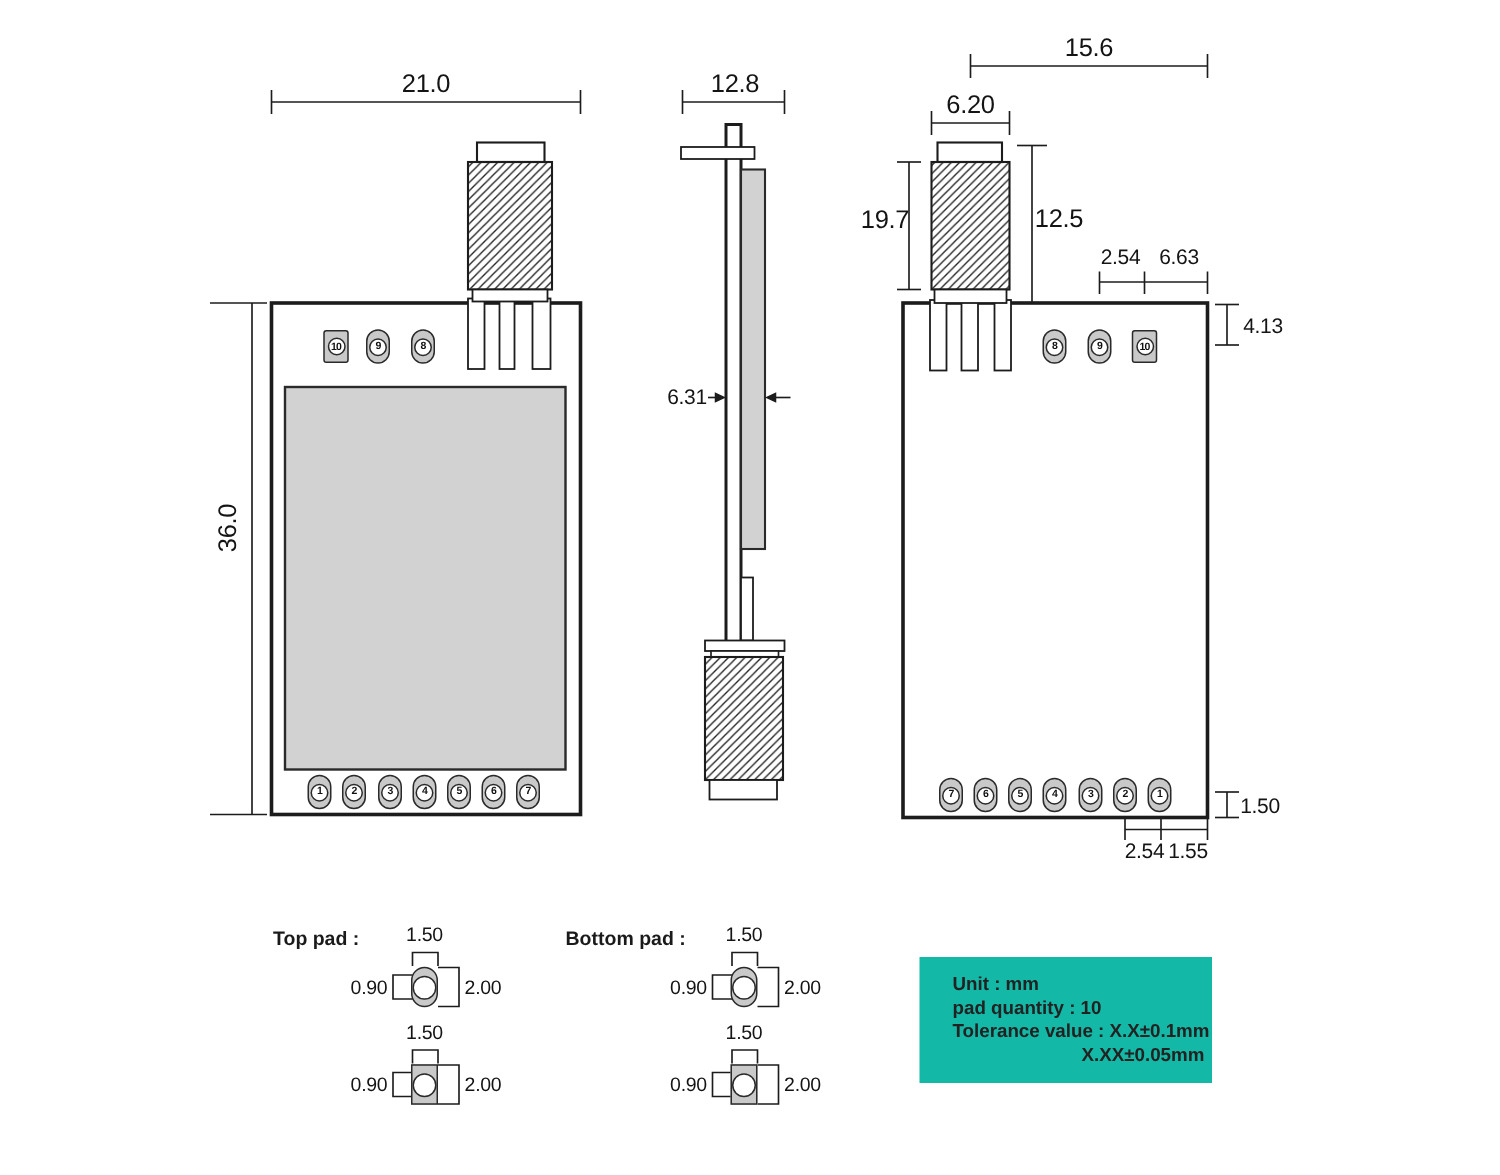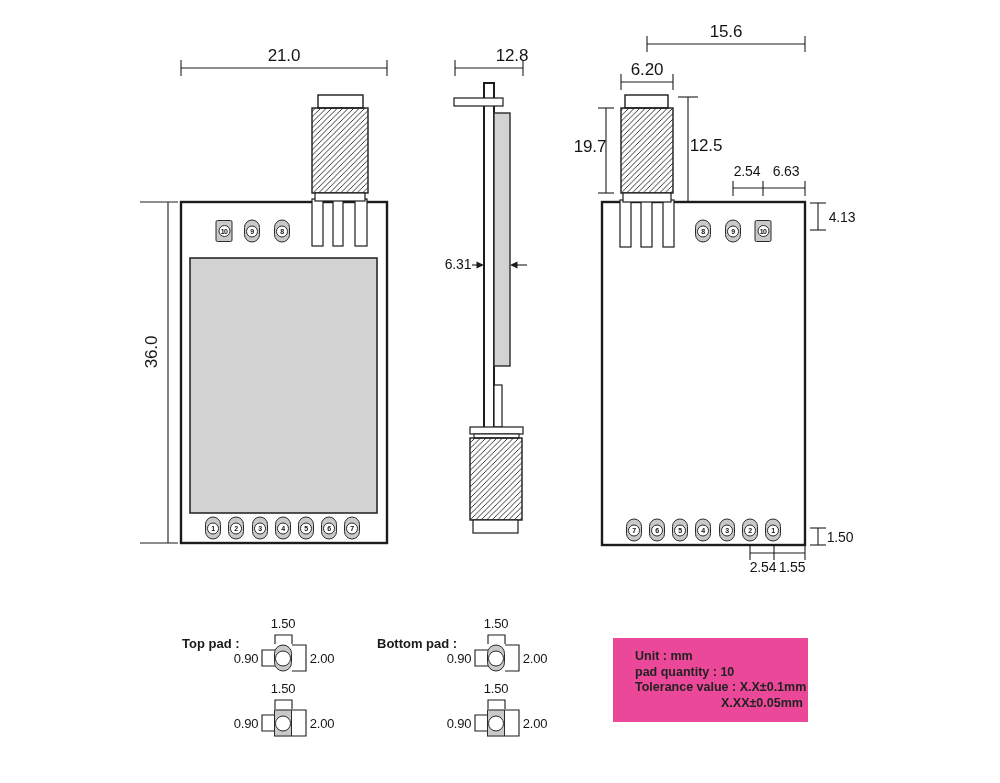--- a/index.html
+++ b/index.html
@@ -4,32 +4,32 @@
 <style>
   html,body{margin:0;padding:0;background:#fff;}
   #canvas{position:relative;width:1000px;height:783px;background:#fff;
           font-family:"Liberation Sans",sans-serif;color:#111;overflow:hidden;}
   #linework{position:absolute;left:0;top:0;}
   .lbl{position:absolute;transform:translate(-50%,-50%);font-size:14px;font-weight:400;
        white-space:nowrap;color:#141414;letter-spacing:-0.2px;}
   .lbl.big{font-size:17px;}
   .lbl.rot{transform:translate(-50%,-50%) rotate(-90deg);}
   .lbl.small{font-size:13px;}
-  .sec-label{position:absolute;font-size:13px;font-weight:700;white-space:nowrap;color:#1a1a1a;margin-top:18px;}
+  .sec-label{position:absolute;font-size:13px;font-weight:700;white-space:nowrap;color:#1a1a1a;}
   .pad{position:absolute;transform:translate(-50%,-50%);background:#c9c9c9;
        border:1.4px solid #2a2a2a;border-radius:8px;width:16px;height:23px;
        display:flex;align-items:center;justify-content:center;box-sizing:border-box;}
   .pad.square{border-radius:2px;width:17px;height:22px;}
   .pad .hole{width:12px;height:12px;background:#fff;border:1.1px solid #2a2a2a;border-radius:50%;
        display:flex;align-items:center;justify-content:center;box-sizing:border-box;
        font-size:7px;font-weight:700;color:#111;letter-spacing:-0.6px;line-height:1;}
   .pad.detail{width:18px;height:27px;border-radius:9px;}
   .pad.detail.square{border-radius:0;width:18px;height:27px;}
   .pad.detail .hole{width:16px;height:16px;border-width:1.4px;}
-  .note-box{position:absolute;left:613px;top:638px;width:195px;height:84px;background:#ec4899;
+  .note-box{position:absolute;left:613px;top:638px;width:195px;height:84px;background:#14b8a6;
        box-sizing:border-box;padding:11px 0 0 22px;}
   .note-line{font-size:12.5px;font-weight:700;color:#222;line-height:15.5px;white-space:nowrap;}
   .note-line.indent{padding-left:86px;}
 </style>
 </head>
 <body>
 
 <div id="canvas">
 
   <svg id="linework" width="1000" height="783" viewBox="0 0 1000 783">
@@ -148,21 +148,21 @@
       <path d="M505,645 H519 V671 H505"></path>
 
       <path d="M488,709 V700 H505 V709"></path>
       <path d="M488,715 H475 V731 H488"></path>
       <path d="M505,710 H519 V736 H505"></path>
     </g>
   </svg>
 
   <div class="lbl big" style="left:284px;top:56px">21.0</div>
   <div class="lbl big rot" style="left:152px;top:352px">36.0</div>
-  <div class="lbl big" style="left:512px;top:56px">12.8</div>
+  <div class="lbl big" style="left:490px;top:56px">12.8</div>
   <div class="lbl" style="left:458px;top:264px">6.31</div>
   <div class="lbl big" style="left:726px;top:32px">15.6</div>
   <div class="lbl big" style="left:647px;top:70px">6.20</div>
   <div class="lbl big" style="left:590px;top:147px">19.7</div>
   <div class="lbl big" style="left:706px;top:146px">12.5</div>
   <div class="lbl" style="left:747px;top:171px">2.54</div>
   <div class="lbl" style="left:786px;top:171px">6.63</div>
   <div class="lbl" style="left:842px;top:217px">4.13</div>
   <div class="lbl" style="left:840px;top:537px">1.50</div>
   <div class="lbl" style="left:763px;top:567px">2.54</div>

